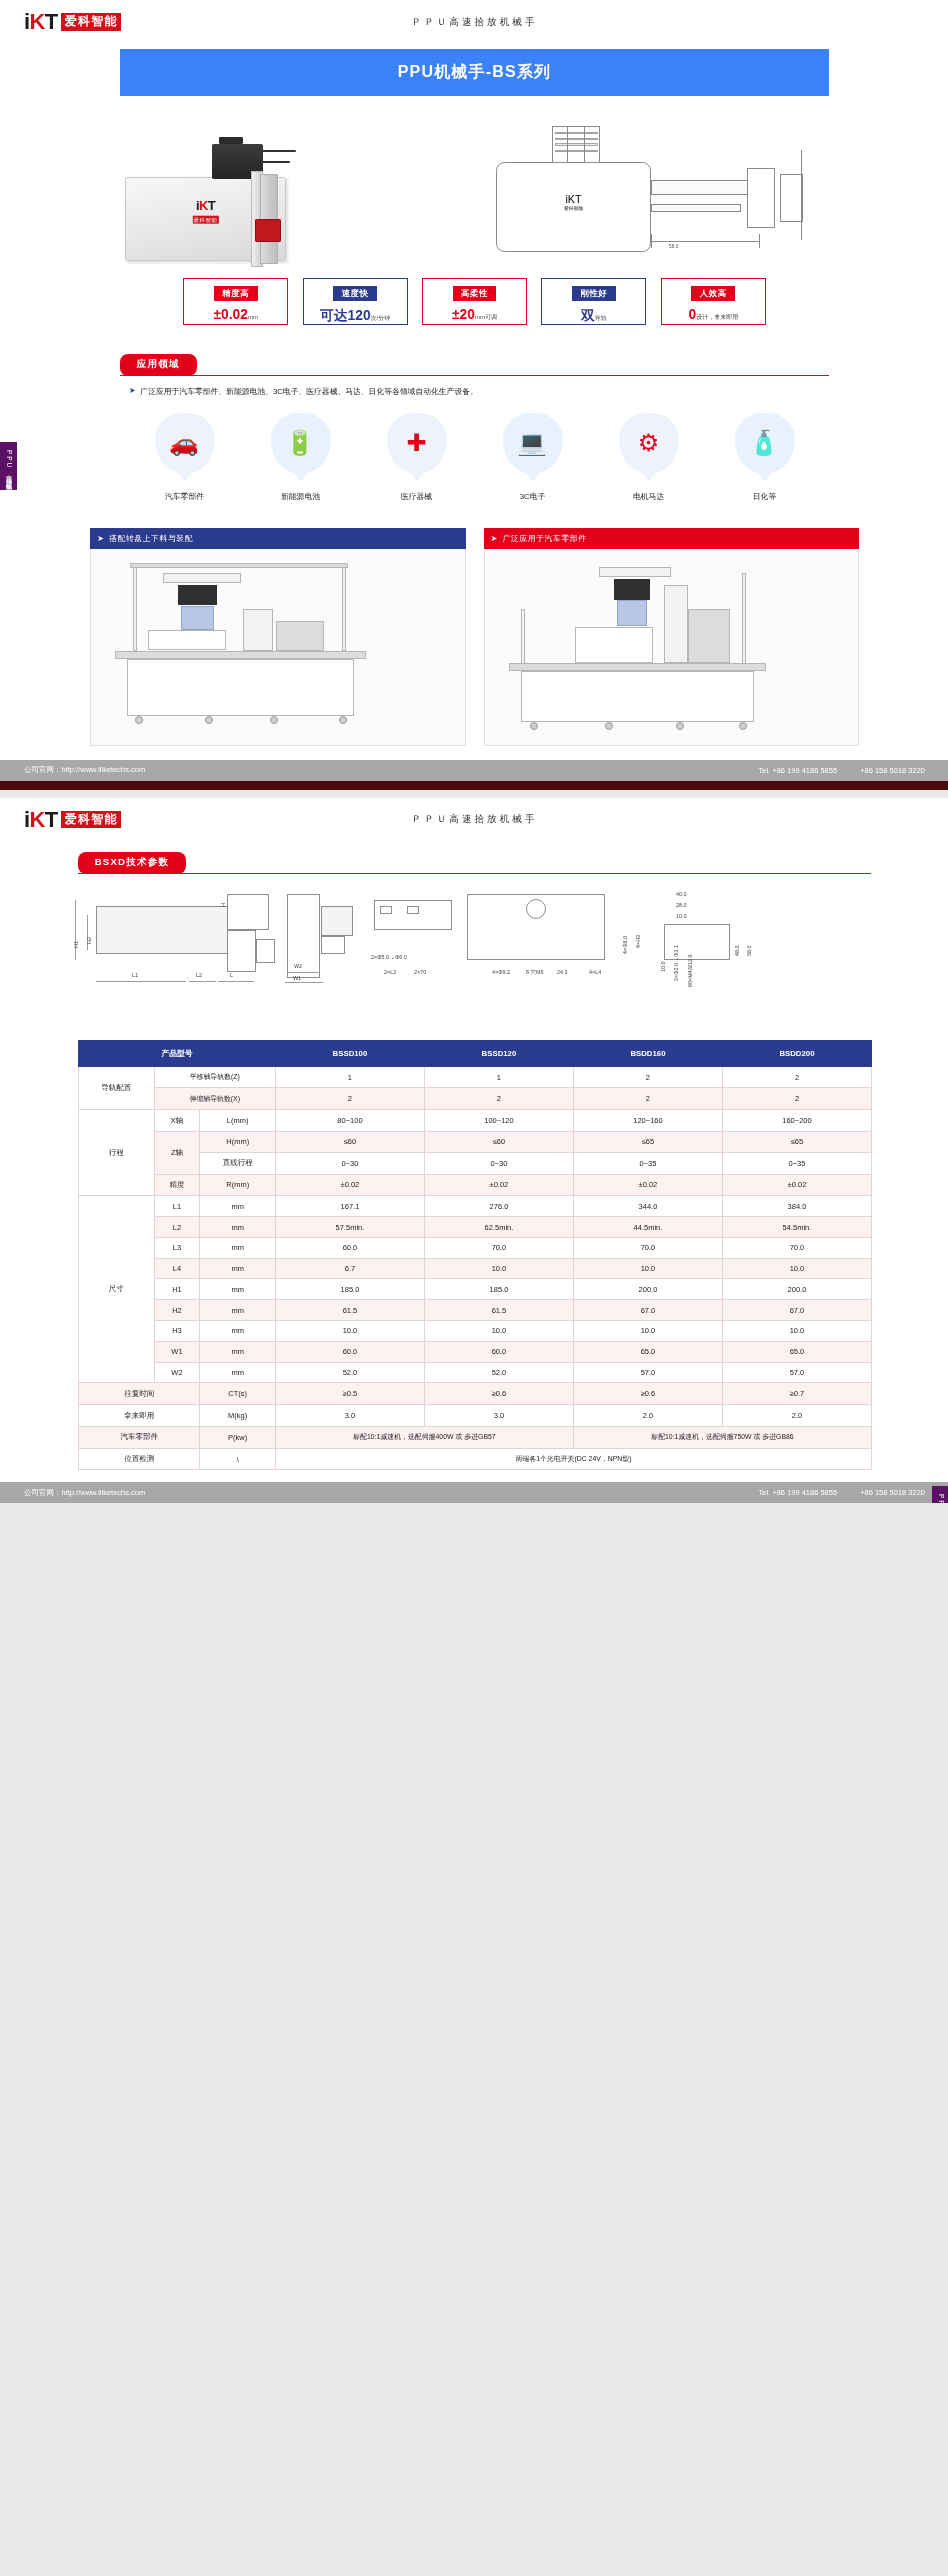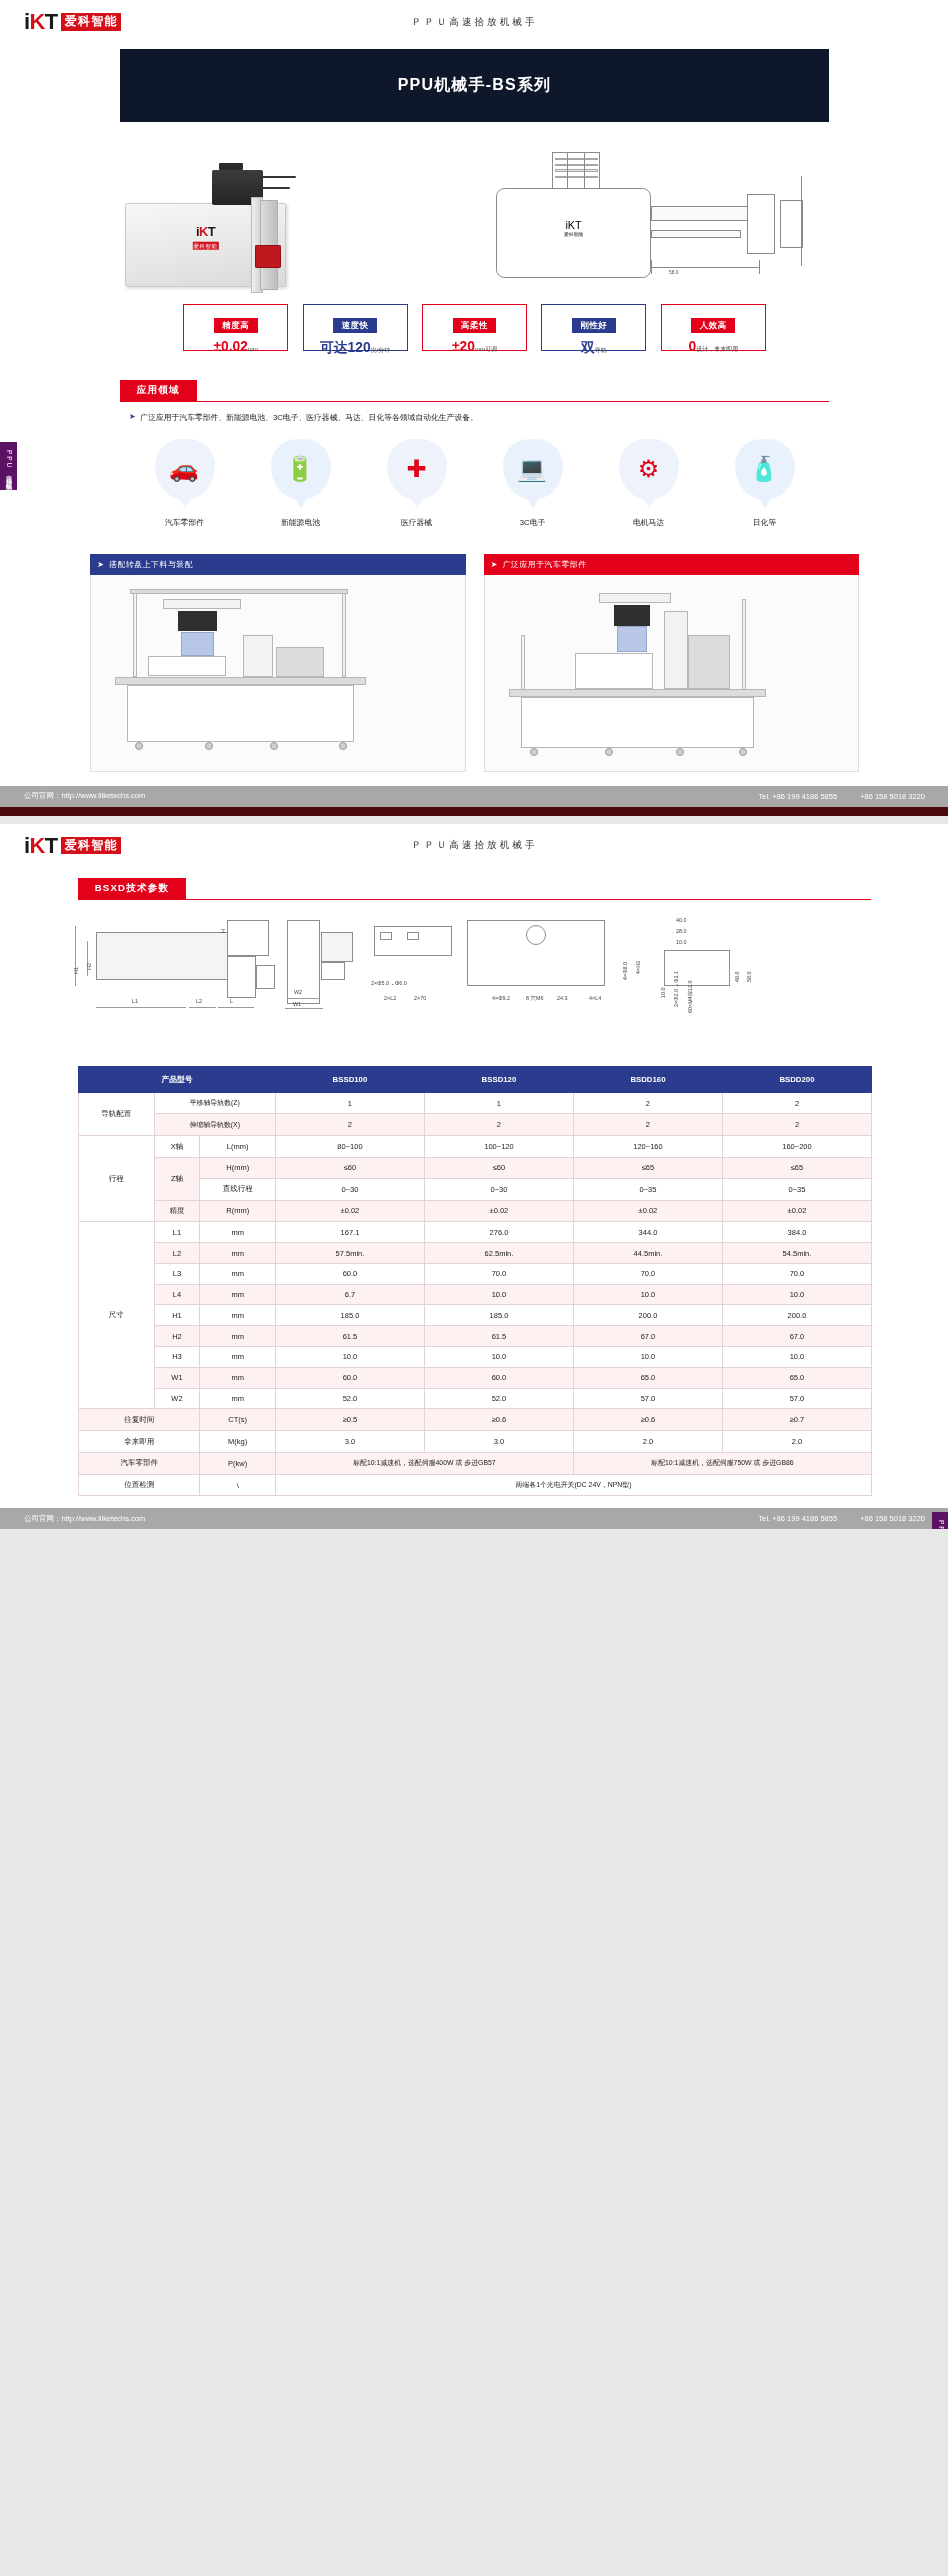--- a/index.html
+++ b/index.html
@@ -50,27 +50,27 @@
     position:absolute;
     left:0; right:0;
     text-align:center;
     font-size:9.6px;
     color:#333;
     letter-spacing:3px;
   }
   
   .title-bar {
     margin:4.8px 120px 0 120px;
-    background:#0f172a;
+    background:#3b82f6;
     color:#fff;
     text-align:center;
     font-size:16px;
     font-weight:bold;
     letter-spacing:1.2px;
-    padding:26px 0;
+    padding:13px 0;
   }
   
   .product-row {
     display:flex;
     justify-content:center;
     gap:24px;
     padding:18px 36px 6px 36px;
   }
   .prod-cell { position:relative; }
   .prod-left { width:281px; height:149px; position:relative; }
@@ -177,21 +177,21 @@
   .features {
     display:flex;
     justify-content:center;
     gap:14.4px;
     padding:9.6px 24px 18px 24px;
   }
   .feature {
     width:105px; height:47px;
     border:0.6px solid #2b3c8f;
     text-align:center;
-    padding-top:13px;
+    padding-top:7px;
   }
   .feature .ftitle{
     display:inline-block;
     background:#2b3c8f; color:#fff;
     font-size:8.4px; font-weight:bold;
     padding:1.8px 8.4px;
     letter-spacing:0.6px;
   }
   .feature.red .ftitle{ background:#e2001a; }
   .feature.red { border-color:#e2001a; }
@@ -205,20 +205,21 @@
   .section-head{
     margin:10.8px 0 0 120px;
     position:relative;
     width:144px;
   }
   .section-head .lbl{
     background:#e2001a; color:#fff;
     font-size:9.6px; font-weight:bold; letter-spacing:1.2px;
     padding:4.2px 16.7px;
     display:inline-block;
+    border-radius:8px;
   }
   .section-rule{
     margin:0 120px;
     border-bottom:0.6px solid #e2001a;
     position:relative;
     top:-0.6px;
   }
   .bullet-line{
     margin:9.6px 129px 0 129px;
     font-size:7.8px; color:#222;

